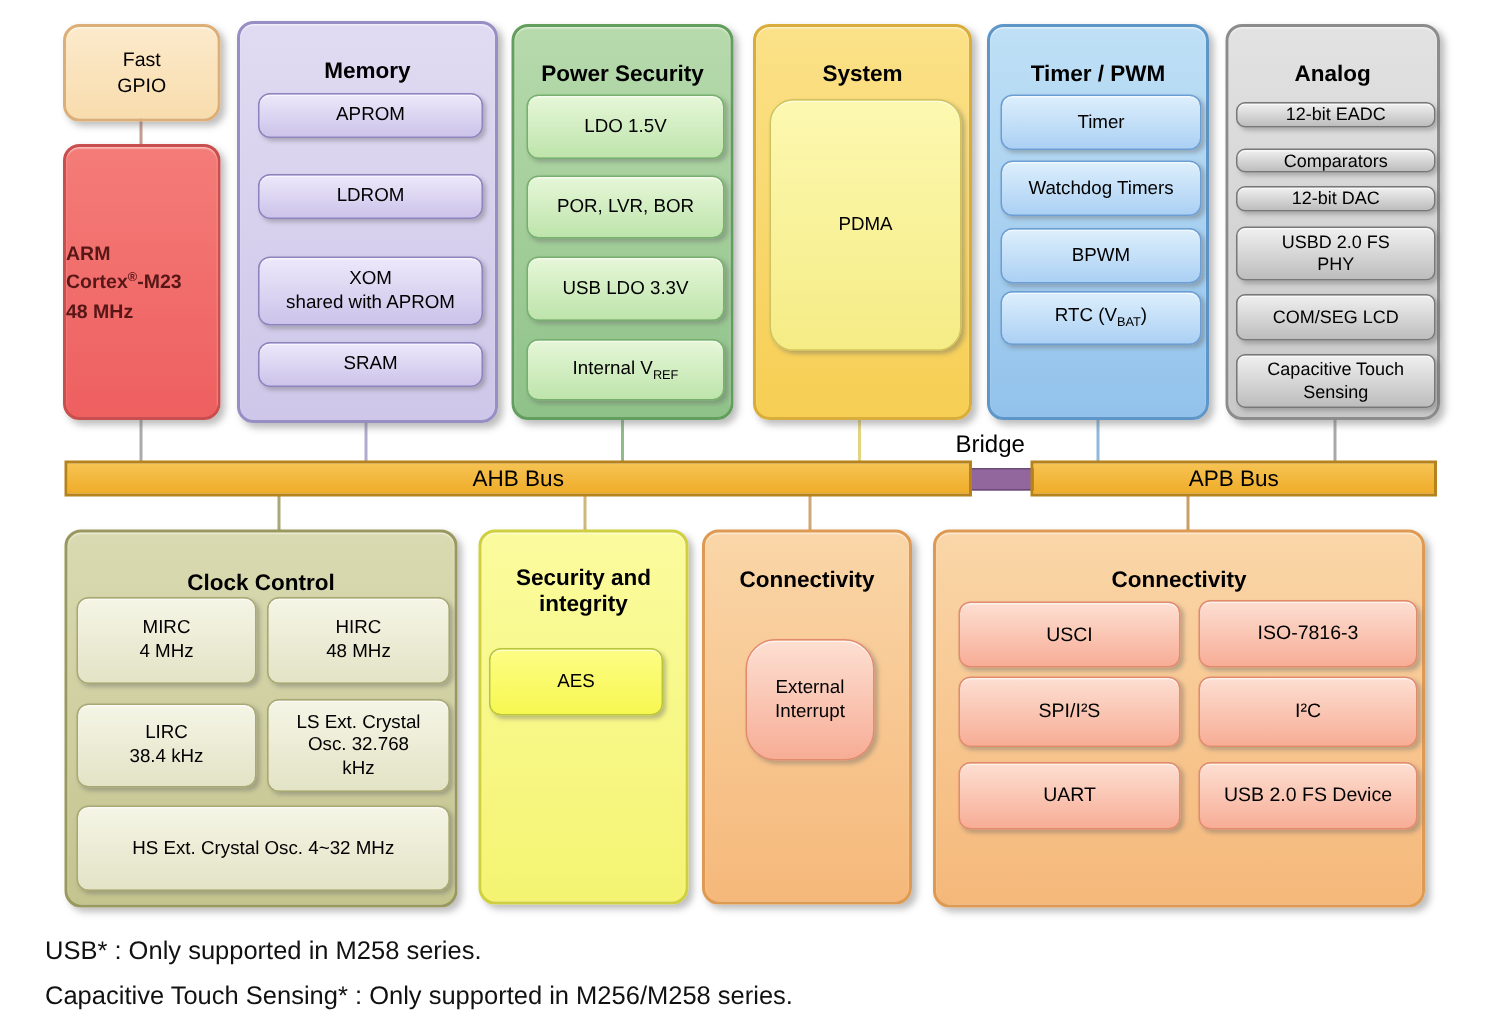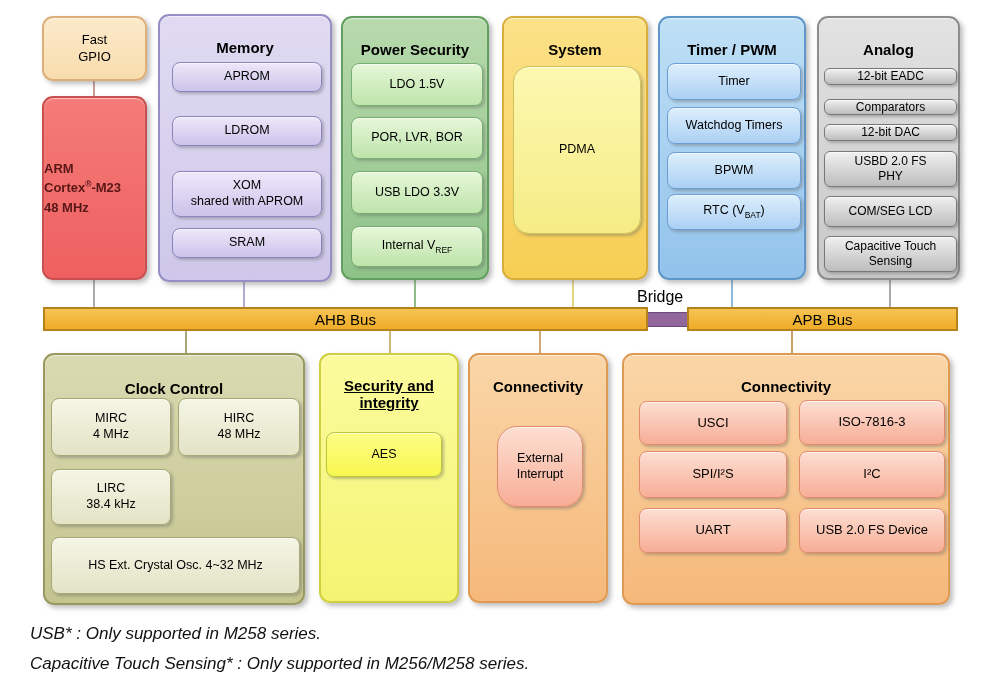--- a/index.html
+++ b/index.html
@@ -25,38 +25,38 @@
   .vline { position:absolute; width:2px; z-index:1; }
   .bus {
     position:absolute; box-sizing:border-box; z-index:3;
     background:linear-gradient(180deg,#F6C353,#EFAC28);
     border:2px solid #B5821C;
     display:flex; align-items:center; justify-content:center;
     font-size:15px;
   }
   .bridge { position:absolute; background:#91679E; border:1px solid #6B4B78; box-sizing:border-box; z-index:2; }
   .bridge-label { position:absolute; font-size:16px; text-align:left; z-index:3; }
-  .footnote { position:absolute; font-size:17px; color:#111;font-style:italic; }
+  .footnote { position:absolute; font-size:17px; color:#111; }
 
   
   .g-gpio { background:linear-gradient(180deg,#FCEACB,#F8DCAD); border:2px solid #DCAF79; }
   .g-arm  { background:linear-gradient(180deg,#F47C78,#EE5F60); border:2px solid #C94F4E; }
   .g-memory { background:linear-gradient(180deg,#E0DBF2,#CEC7E9); border:2px solid #978EC4; }
   .s-memory { background:linear-gradient(180deg,#EDE8FA,#CCC3EA); border:1.5px solid #8D84BD; }
   .g-power { background:linear-gradient(180deg,#B7DAAC,#8FC289); border:2px solid #629E5D; }
   .s-power { background:linear-gradient(180deg,#E6F7D8,#BEE4AB); border:1.5px solid #77B06E; }
   .g-system { background:linear-gradient(180deg,#FBE188,#F6CE53); border:2px solid #D8AD3B; }
   .s-system { background:linear-gradient(180deg,#FCF8B0,#F5EC85); border:1.5px solid #CEC35E; }
   .g-timer { background:linear-gradient(180deg,#BFE0F6,#92C2EB); border:2px solid #5E96C8; }
   .s-timer { background:linear-gradient(180deg,#DDEFFC,#ABD0F4); border:1.5px solid #6C9ED3; }
   .g-analog { background:linear-gradient(180deg,#E2E2E2,#C8C8C8); border:2px solid #8C8C8C; }
   .s-analog { background:linear-gradient(180deg,#F0F0F0,#BDBDBD); border:1.5px solid #787878; font-size:12px; }
   .g-clock { background:linear-gradient(180deg,#DADAB2,#C4C48F); border:2px solid #99995F; }
   .s-clock { background:linear-gradient(180deg,#F5F5E6,#E3E3C6); border:1.5px solid #A8A874; }
-  .g-security { background:linear-gradient(180deg,#FBFB9E,#F4F472); border:2px solid #CFCF3F;text-decoration:underline; }
+  .g-security { background:linear-gradient(180deg,#FBFB9E,#F4F472); border:2px solid #CFCF3F; }
   .s-security { background:linear-gradient(180deg,#FDFD85,#F7F751); border:1.5px solid #B9C53B; }
   .g-conn { background:linear-gradient(180deg,#FAD6A8,#F5B87A); border:2px solid #DE9A52; }
   .s-conn { background:linear-gradient(180deg,#FDDFD2,#F7AD96); border:1.5px solid #E28A6E; font-size:13px; }
 
   .gpio-label { position:absolute; inset:0; display:flex; align-items:center; justify-content:center;
     text-align:center; font-size:13px; line-height:1.3; white-space:pre-line; }
   .arm-text { position:absolute; inset:0; display:flex; flex-direction:column; align-items:flex-start;
     justify-content:center; font-weight:bold; font-size:13px; color:#581717; line-height:1.5; }
   sup.reg { font-size:8.5px; vertical-align:super; }
   sub.subsc { font-size:8.5px; vertical-align:sub; }
@@ -147,20 +147,23 @@
   <div class="bridge-label" style="left:637px;top:288px;width:62px">Bridge</div>
 
   <div class="group g-clock" style="left:43px;top:353px;width:262px;height:252px">
     <div class="group-title" style="padding-top:13px">Clock Control</div>
     <div class="sub s-clock" style="left:6px;top:43px;width:120px;height:58px">MIRC
 4 MHz</div>
     <div class="sub s-clock" style="left:133px;top:43px;width:122px;height:58px">HIRC
 48 MHz</div>
     <div class="sub s-clock" style="left:6px;top:114px;width:120px;height:56px">LIRC
 38.4 kHz</div>
+    <div class="sub s-clock" style="left:133px;top:111px;width:122px;height:62px">LS Ext. Crystal
+Osc. 32.768
+kHz</div>
     <div class="sub s-clock" style="left:6px;top:182px;width:249px;height:57px">HS Ext. Crystal Osc. 4~32 MHz</div>
   </div>
 
   <div class="group g-security" style="left:319px;top:353px;width:140px;height:250px">
     <div class="group-title" style="padding-top:10px">Security and
 integrity</div>
     <div class="sub s-security" style="left:5px;top:77px;width:116px;height:45px">AES</div>
   </div>
 
   <div class="group g-conn" style="left:468px;top:353px;width:140px;height:250px">

